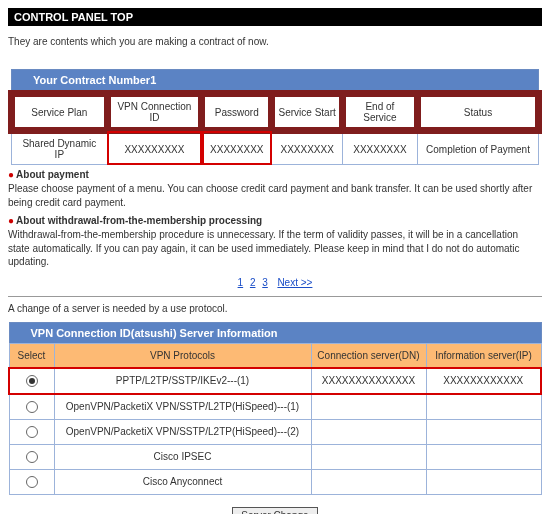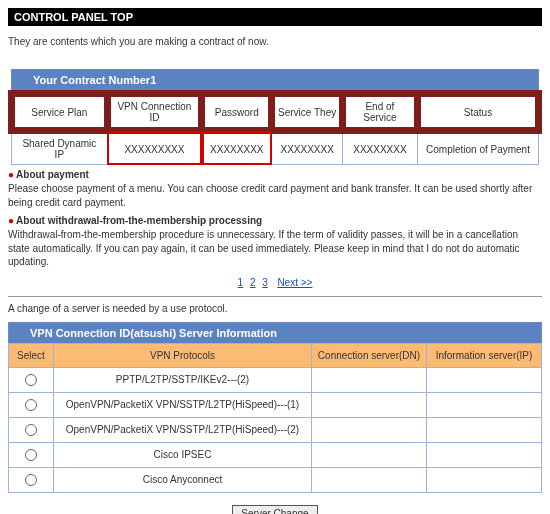--- a/index.html
+++ b/index.html
@@ -158,21 +158,21 @@
 
 <table class="outer">
   <tbody>
       <tr>
         <th class="section-header" colspan="6">Your Contract Number1</th>
       </tr>
   <tr>
     <th class="colhead">Service Plan</th>
     <th class="colhead">VPN Connection ID</th>
     <th class="colhead">Password</th>
-    <th class="colhead">Service They</th>
+    <th class="colhead">Service Start</th>
     <th class="colhead">End of Service</th>
     <th class="colhead" style="width:110px">Status</th>
   </tr>
   <tr>
     <td>Shared Dynamic IP</td>
     <td class="red-box">XXXXXXXXX</td>
     <td class="red-box">XXXXXXXX</td>
     <td>XXXXXXXX</td>
     <td>XXXXXXXX</td>
     <td>Completion of Payment</td>
@@ -201,25 +201,25 @@
   <tbody>
       <tr>
         <th class="section-header" colspan="4">VPN Connection ID(atsushi) Server Information</th>
       </tr>
   <tr>
     <th class="colhead" style="width:40px">Select</th>
     <th class="colhead">VPN Protocols</th>
     <th class="colhead" style="width:110px">Connection server(DN)</th>
     <th class="colhead" style="width:110px">Information server(IP)</th>
   </tr>
-  <tr>
-    <td><span class="radio"></span></td>
-    <td>PPTP/L2TP/SSTP/IKEv2---(2)</td>
-    <td></td>
-    <td></td>
+  <tr class="red-row">
+    <td><span class="radio checked"></span></td>
+    <td>PPTP/L2TP/SSTP/IKEv2---(1)</td>
+    <td>XXXXXXXXXXXXXX</td>
+    <td>XXXXXXXXXXXX</td>
   </tr>
   <tr>
     <td><span class="radio"></span></td>
     <td>OpenVPN/PacketiX VPN/SSTP/L2TP(HiSpeed)---(1)</td>
     <td></td>
     <td></td>
   </tr>
   <tr>
     <td><span class="radio"></span></td>
     <td>OpenVPN/PacketiX VPN/SSTP/L2TP(HiSpeed)---(2)</td>

